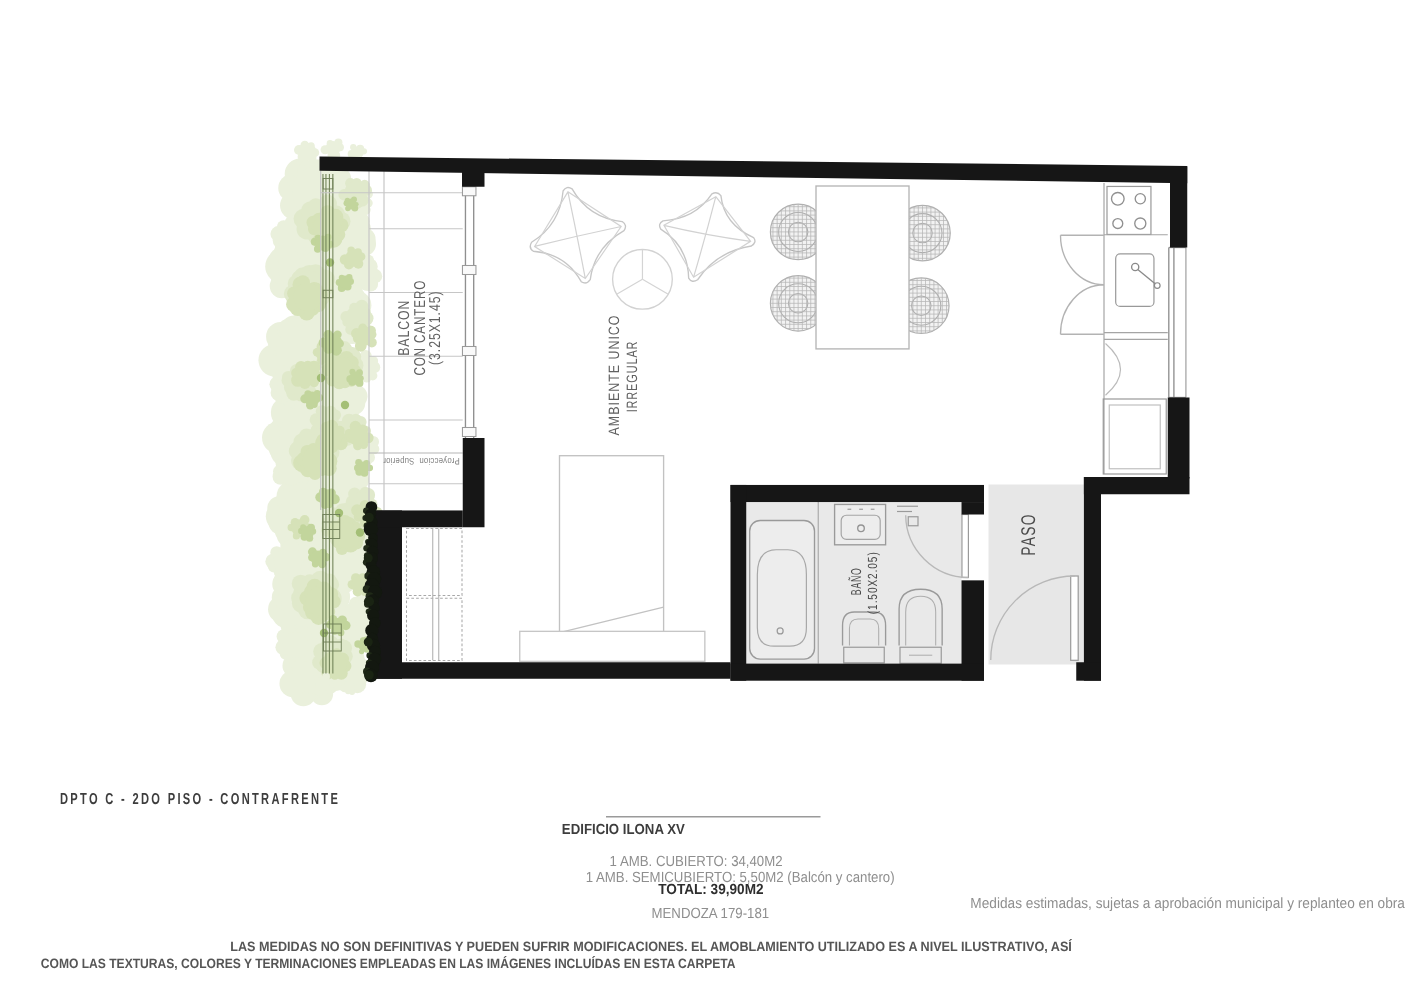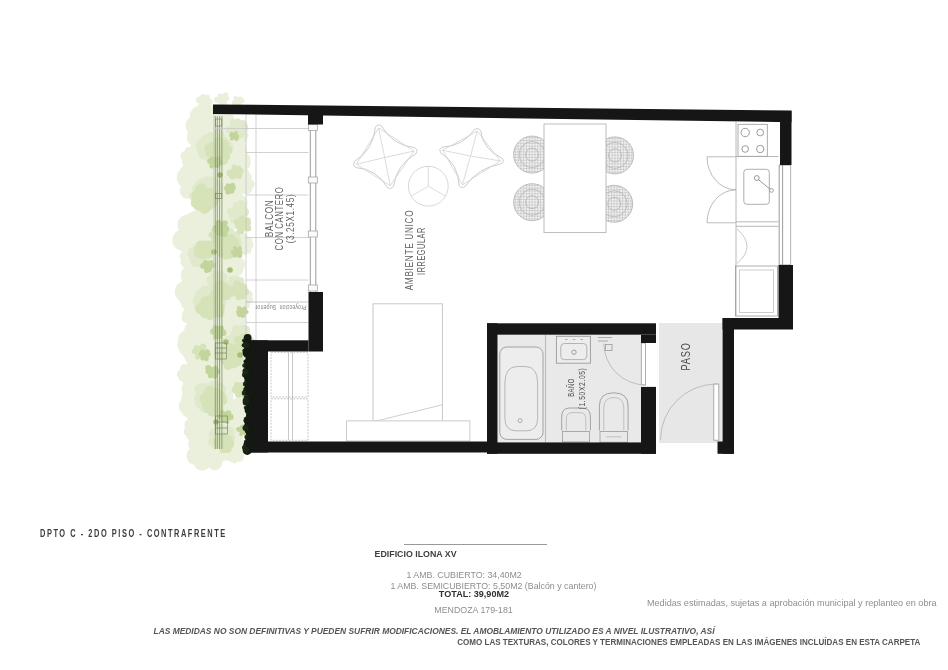--- a/index.html
+++ b/index.html
@@ -1062,13 +1062,13 @@
       <text transform="translate(281,305.2) rotate(180) scale(0.82,1)" text-anchor="middle" font-size="6.3" fill="#7f7f7f" letter-spacing="0.2">Proyeccion&nbsp;&nbsp;Superior</text>
     </svg></div>
 <div style="position:absolute;top:528.1px;left:0;width:948px;font-size:10.6px;line-height:10.6px;color:#3d3d3d;font-weight:700;"><span style="display:inline-block;transform:scaleX(0.7);transform-origin:50% 50%;letter-spacing:2.2px;white-space:nowrap;">DPTO&nbsp;C&nbsp;-&nbsp;2DO&nbsp;PISO&nbsp;-&nbsp;CONTRAFRENTE</span></div>
 <div style="position:absolute;top:543.8px;left:403.5px;width:143.5px;height:1.1px;background:#9a9a9a;"></div>
 <div style="position:absolute;top:548.7px;left:0;width:832px;text-align:center;font-size:9.8px;line-height:9.8px;color:#3d3d3d;font-weight:700;"><span style="display:inline-block;transform:scaleX(0.9);transform-origin:50% 50%;letter-spacing:0.0px;white-space:nowrap;">EDIFICIO ILONA XV</span></div>
 <div style="position:absolute;top:559.5px;left:0;width:948px;text-align:center;font-size:9.8px;line-height:9.8px;color:#8e8e8e;font-weight:400;margin-top:45px;"><span style="display:inline-block;transform:scaleX(0.9);transform-origin:50% 50%;letter-spacing:0.0px;white-space:nowrap;">MENDOZA 179-181</span></div>
 <div style="position:absolute;top:569.7px;left:0;width:928px;text-align:center;font-size:9.8px;line-height:9.8px;color:#8e8e8e;font-weight:400;"><span style="display:inline-block;transform:scaleX(0.9);transform-origin:50% 50%;letter-spacing:0.0px;white-space:nowrap;">1 AMB. CUBIERTO: 34,40M2</span></div>
 <div style="position:absolute;top:580.5px;left:0;width:948px;text-align:center;font-size:9.8px;line-height:9.8px;color:#8e8e8e;font-weight:400;padding-left:19px;"><span style="display:inline-block;transform:scaleX(0.9);transform-origin:50% 50%;letter-spacing:0.0px;white-space:nowrap;">1 AMB. SEMICUBIERTO: 5,50M2 (Balcón y cantero)</span></div>
 <div style="position:absolute;top:589.4px;left:0;width:948px;text-align:center;font-size:9.8px;line-height:9.8px;color:#2e2e2e;font-weight:700;text-decoration:underline;"><span style="display:inline-block;transform:scaleX(0.925);transform-origin:50% 50%;letter-spacing:0.0px;white-space:nowrap;">TOTAL: 39,90M2</span></div>
 <div style="position:absolute;top:598.4px;left:0;width:948px;text-align:right;font-size:9.8px;line-height:9.8px;color:#8e8e8e;font-weight:400;"><span style="display:inline-block;transform:scaleX(0.93);transform-origin:50% 50%;letter-spacing:0.0px;white-space:nowrap;">Medidas estimadas, sujetas a aprobación municipal y replanteo en obra</span></div>
-<div style="position:absolute;top:627.1px;left:0;width:868px;text-align:center;font-size:9.0px;line-height:9.0px;color:#555;font-weight:700;font-style:italic;"><span style="display:inline-block;transform:scaleX(0.935);transform-origin:50% 50%;letter-spacing:0.0px;white-space:nowrap;">LAS MEDIDAS NO SON DEFINITIVAS Y PUEDEN SUFRIR MODIFICACIONES. EL AMOBLAMIENTO UTILIZADO ES A NIVEL ILUSTRATIVO, ASÍ</span></div>
-<div style="position:absolute;top:637.7px;left:0;width:948px;text-align:right;font-size:9.0px;line-height:9.0px;color:#555;font-weight:700;"><span style="display:inline-block;transform:scaleX(0.895);transform-origin:50% 50%;letter-spacing:0.0px;white-space:nowrap;">COMO LAS TEXTURAS, COLORES Y TERMINACIONES EMPLEADAS EN LAS IMÁGENES INCLUÍDAS EN ESTA CARPETA</span></div>
+<div style="position:absolute;top:627.1px;left:0;width:868px;text-align:center;font-size:9.0px;line-height:9.0px;color:#555;font-weight:700;"><span style="display:inline-block;transform:scaleX(0.935);transform-origin:50% 50%;letter-spacing:0.0px;white-space:nowrap;">LAS MEDIDAS NO SON DEFINITIVAS Y PUEDEN SUFRIR MODIFICACIONES. EL AMOBLAMIENTO UTILIZADO ES A NIVEL ILUSTRATIVO, ASÍ</span></div>
+<div style="position:absolute;top:637.7px;left:0;width:948px;text-align:left;font-size:9.0px;line-height:9.0px;color:#555;font-weight:700;"><span style="display:inline-block;transform:scaleX(0.895);transform-origin:50% 50%;letter-spacing:0.0px;white-space:nowrap;">COMO LAS TEXTURAS, COLORES Y TERMINACIONES EMPLEADAS EN LAS IMÁGENES INCLUÍDAS EN ESTA CARPETA</span></div>
 </body></html>

